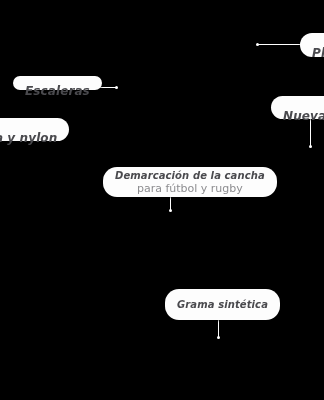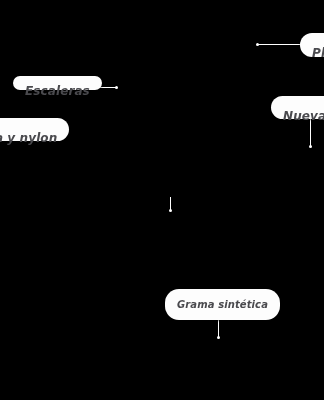--- a/index.html
+++ b/index.html
@@ -102,18 +102,22 @@
   </div>
 
   <div id="callout-placas" class="callout single">
     <span class="line1">Pl</span>
   </div>
 
   <div id="callout-nuevas" class="callout single">
     <span class="line1">Nuevas pa</span>
   </div>
 
+  <div id="callout-demarcacion" class="callout">
+    <span class="line1">Demarcación de la cancha</span>
+    <span class="line2">para fútbol y rugby</span>
+  </div>
 
   <div id="callout-grama" class="callout">
     <span class="line1">Grama sintética</span>
   </div>
 
 </div>
 
 </body></html>

